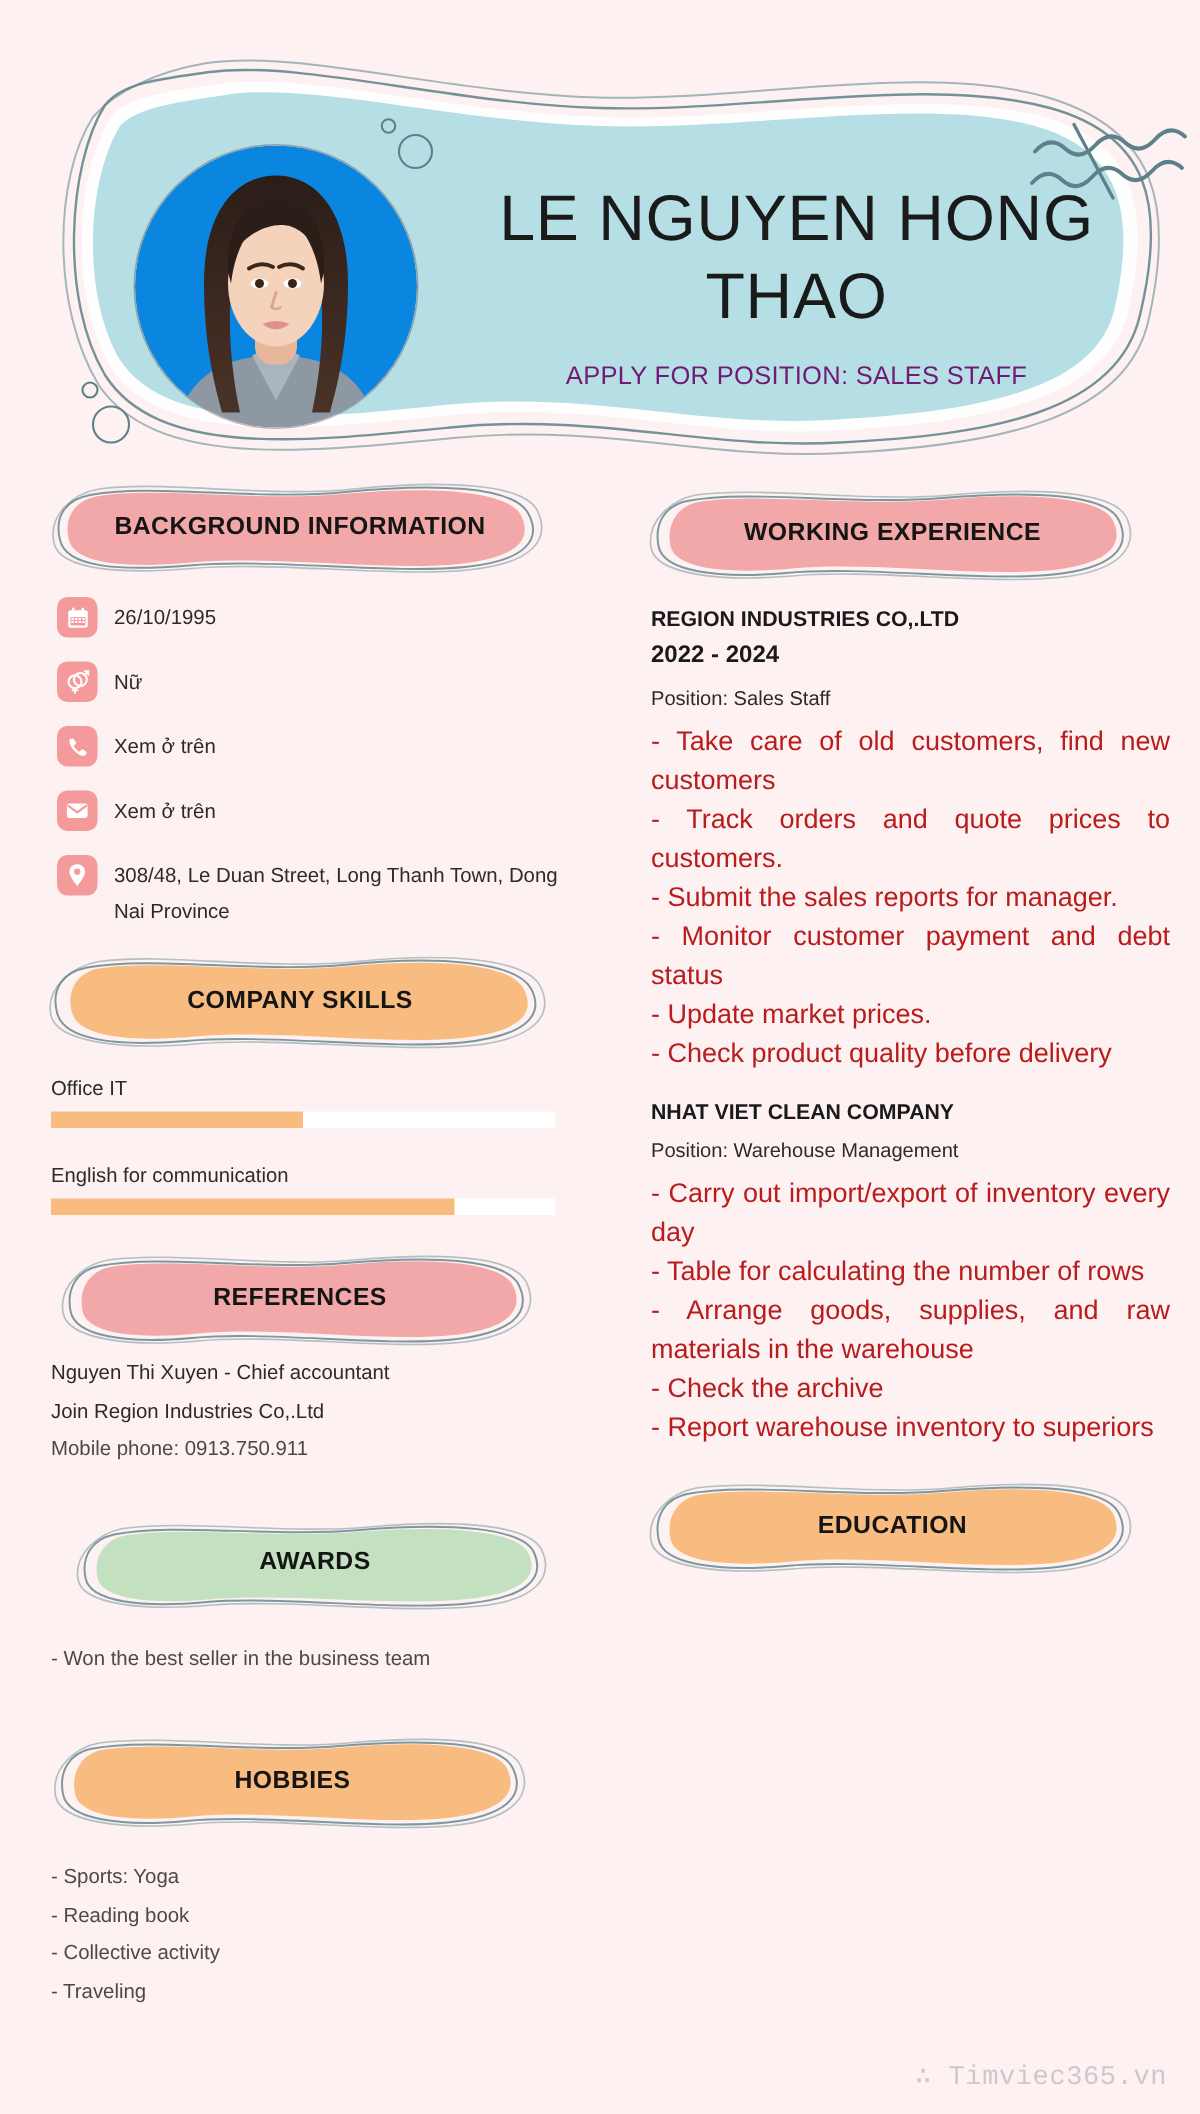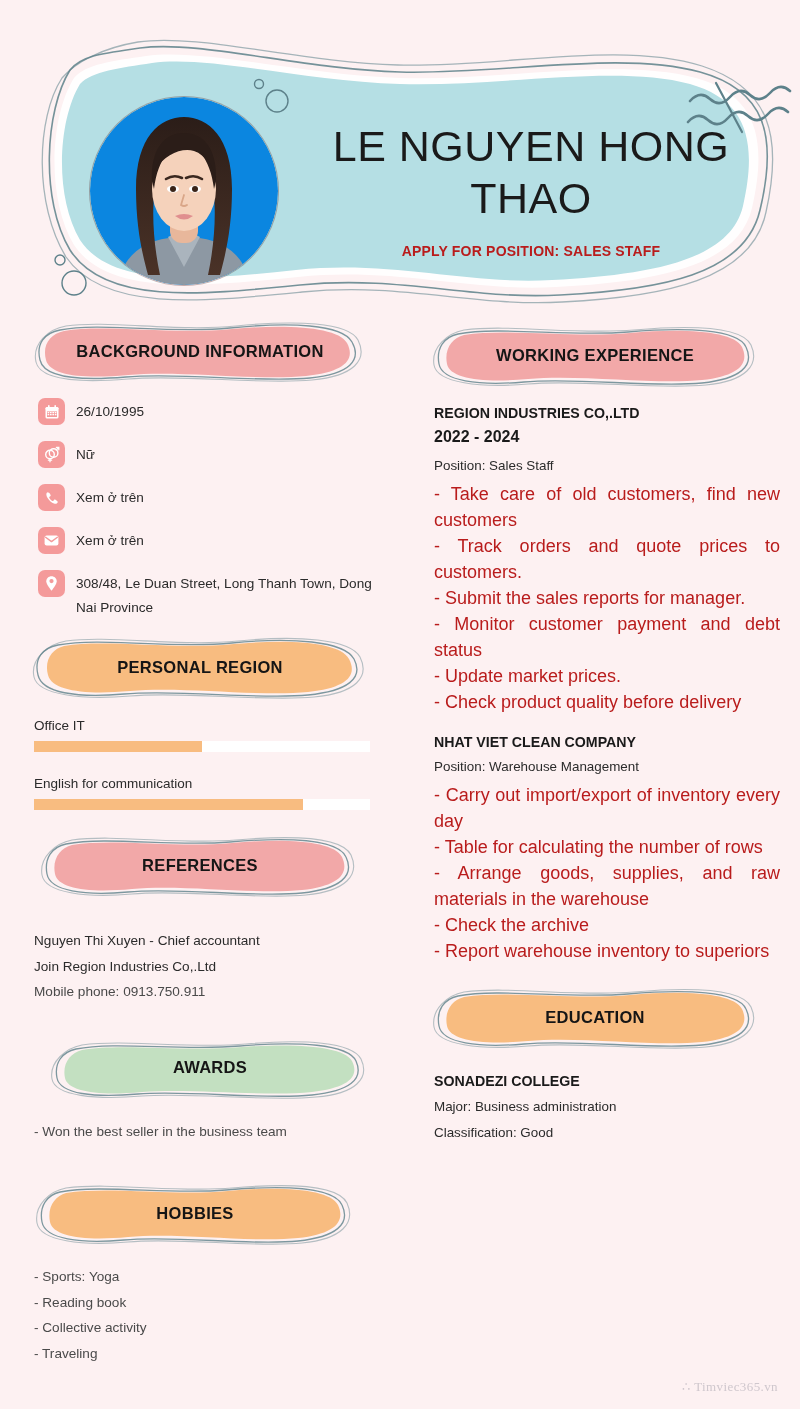--- a/index.html
+++ b/index.html
@@ -50,24 +50,24 @@
   .cv-name {
     font-size: 43px;
     line-height: 52px;
     font-weight: 400;
     letter-spacing: 0.5px;
     color: #1a1a1a;
     margin: 0;
     font-family: "Liberation Sans", sans-serif;
   }
   .cv-position {
-    font-size: 14px;
+    font-size: 17px;
     line-height: 26px;
-    font-weight: 700;
-    color: #b91c1c;
+    font-weight: 400;
+    color: #701a75;
     margin: 14px 0 0 0;
     letter-spacing: 0.2px;
   }
 
   
   .columns {
     position: absolute;
     top: 320px;
     left: 0;
     width: 800px;
@@ -155,21 +155,21 @@
     width: 100%;
     height: 11px;
     background: #ffffff;
   }
   .skill-fill {
     height: 11px;
     background: #f8bc80;
   }
 
   
-  .txt-block { padding: 0 40px 0 34px; margin-top: 30px; }
+  .txt-block { padding: 0 40px 0 34px; margin-top: 4px; }
   .txt-line {
     font-size: 13.6px;
     line-height: 25.5px;
     color: #2b2b2b;
   }
   .txt-line.dim { color: #4a4a4a; }
 
   
   .r-block { padding: 0 10px 0 14px; margin-top: 14px; }
   .r-company {
@@ -208,22 +208,22 @@
     font-size: 13.4px;
     line-height: 26px;
     color: #2b2b2b;
   }
 
   
   .footer {
     position: absolute;
     right: 22px;
     bottom: 14px;
-    font-family: Liberation Serif, serif;
-    font-size: 13px;
+    font-family: Liberation Mono, monospace;
+    font-size: 18px;
     color: #cfc7cd;
     letter-spacing: 0.4px;
   }
 </style>
 </head>
 <body>
 
 <div class="header">
   <svg class="header-svg" viewBox="0 0 800 320">
 
@@ -366,21 +366,21 @@
         <span class="info-text multiline" style="max-width:296px;">308/48, Le Duan Street, Long Thanh Town, Dong Nai Province</span>
       </div>
     </div>
 
     <div class="pill" style="width:340px;margin-left:30px;margin-top:14px;">
       <svg class="pill-svg" viewBox="0 0 340 64" preserveAspectRatio="none">
         <path d="M28,9 C72,1 140,13 202,7 C262,1 314,5 324,23 C334,42 318,55 278,59 C228,64 148,53 94,58 C46,62 12,57 8,39 C4,23 12,12 28,9 Z" fill="none" stroke="#5d818a" stroke-width="1.3" opacity="0.8"></path>
         <path d="M36,5 C80,-1 148,11 208,5 C268,-1 320,3 330,21 C340,41 326,57 284,61 C234,66 154,55 100,60 C52,64 8,59 4,41 C0,23 18,8 36,5 Z" fill="none" stroke="#5d818a" stroke-width="1.1" opacity="0.45"></path>
         <path d="M34,10 C76,3 144,14 204,8 C260,3 310,6 319,23 C328,40 316,52 278,56 C230,61 152,50 100,55 C56,59 22,55 18,39 C14,24 22,13 34,10 Z" fill="#f8bc80"></path>
       </svg>
-      <div class="pill-label">PERSONAL REGION</div>
+      <div class="pill-label">COMPANY SKILLS</div>
     </div>
 
     <div class="skills">
       <div class="skill">
         <div class="skill-name">Office IT</div>
         <div class="skill-track">
           <div class="skill-fill" id="skill0" style="width: 50%;"></div>
         </div>
       </div>
       <div class="skill">
@@ -474,22 +474,17 @@
 
     <div class="pill" style="width:330px;margin-left:10px;margin-top:22px;">
       <svg class="pill-svg" viewBox="0 0 330 64" preserveAspectRatio="none">
         <path d="M28,10 C70,2 138,13 198,8 C256,3 308,5 316,23 C325,42 310,55 272,59 C222,64 146,53 94,58 C48,62 12,57 9,40 C6,24 14,13 28,10 Z" fill="none" stroke="#5d818a" stroke-width="1.3" opacity="0.8"></path>
         <path d="M34,6 C80,0 146,11 204,6 C262,1 312,3 321,21 C330,41 316,57 276,61 C226,66 150,55 98,60 C50,64 7,59 4,41 C1,23 18,9 34,6 Z" fill="none" stroke="#5d818a" stroke-width="1.1" opacity="0.45"></path>
         <path d="M34,11 C76,4 142,14 200,9 C254,4 304,7 312,23 C320,40 308,52 272,56 C224,61 150,50 98,55 C54,59 20,55 17,40 C14,25 22,14 34,11 Z" fill="#f8bc80"></path>
       </svg>
       <div class="pill-label">EDUCATION</div>
     </div>
 
-    <div class="r-block" style="margin-top:18px;">
-      <div class="r-edu-school">SONADEZI COLLEGE</div>
-      <div class="r-edu-line">Major: Business administration</div>
-      <div class="r-edu-line">Classification: Good</div>
-    </div>
 
   </div>
 </div>
 
 <div class="footer">∴ Timviec365.vn</div>
 
 </body></html>

